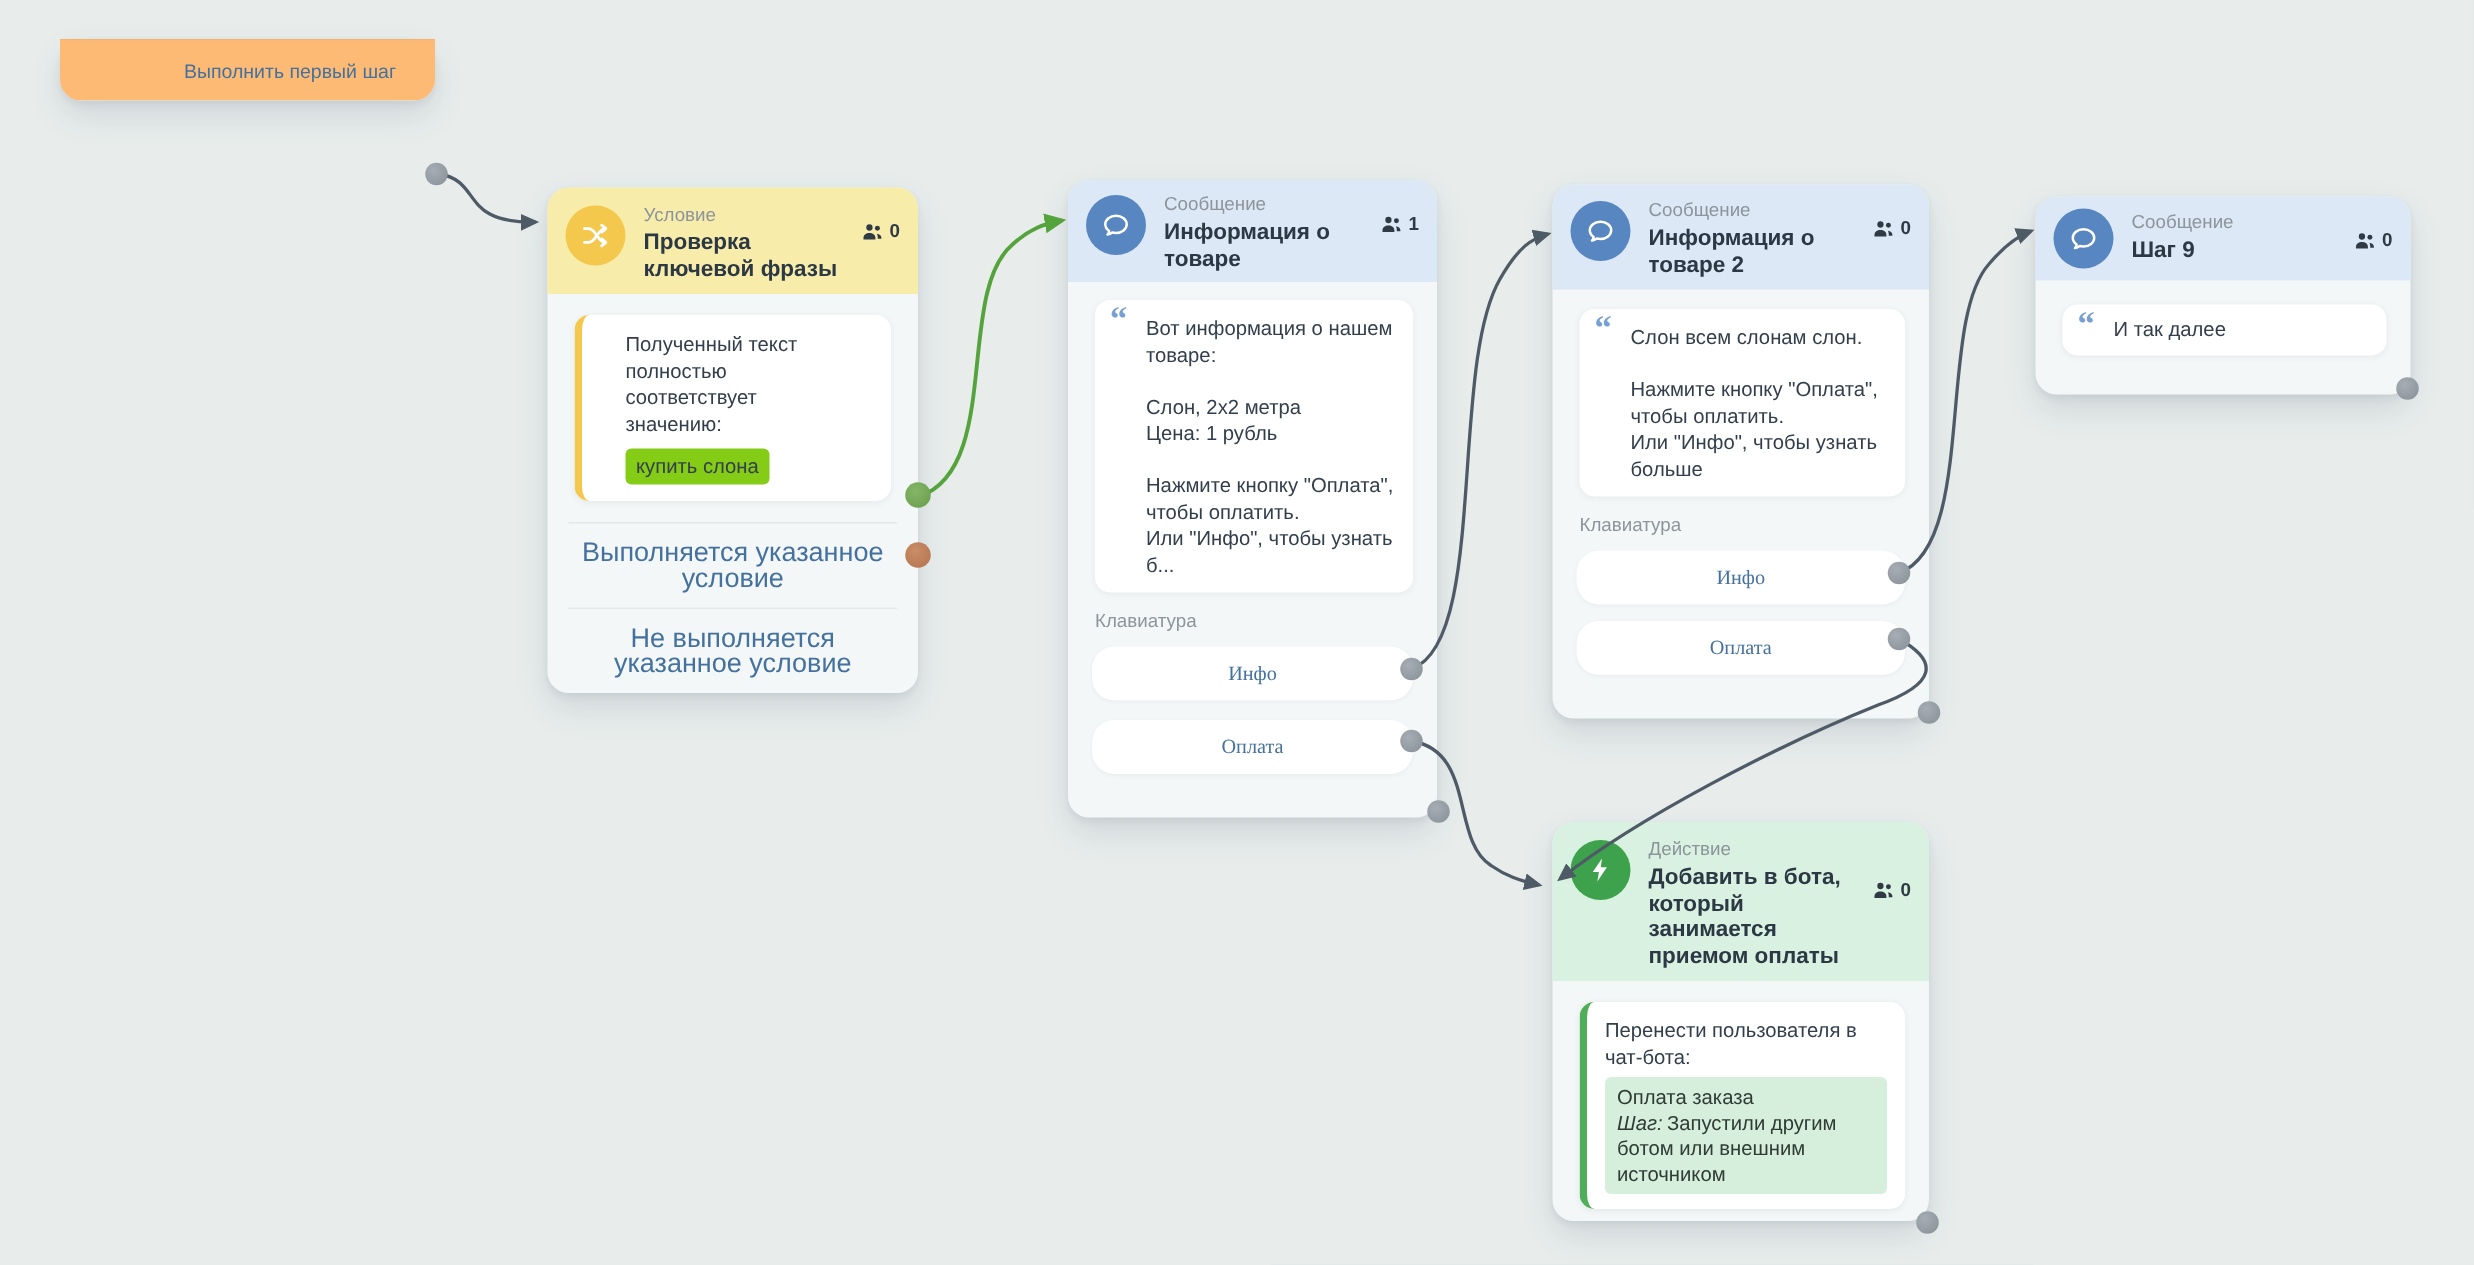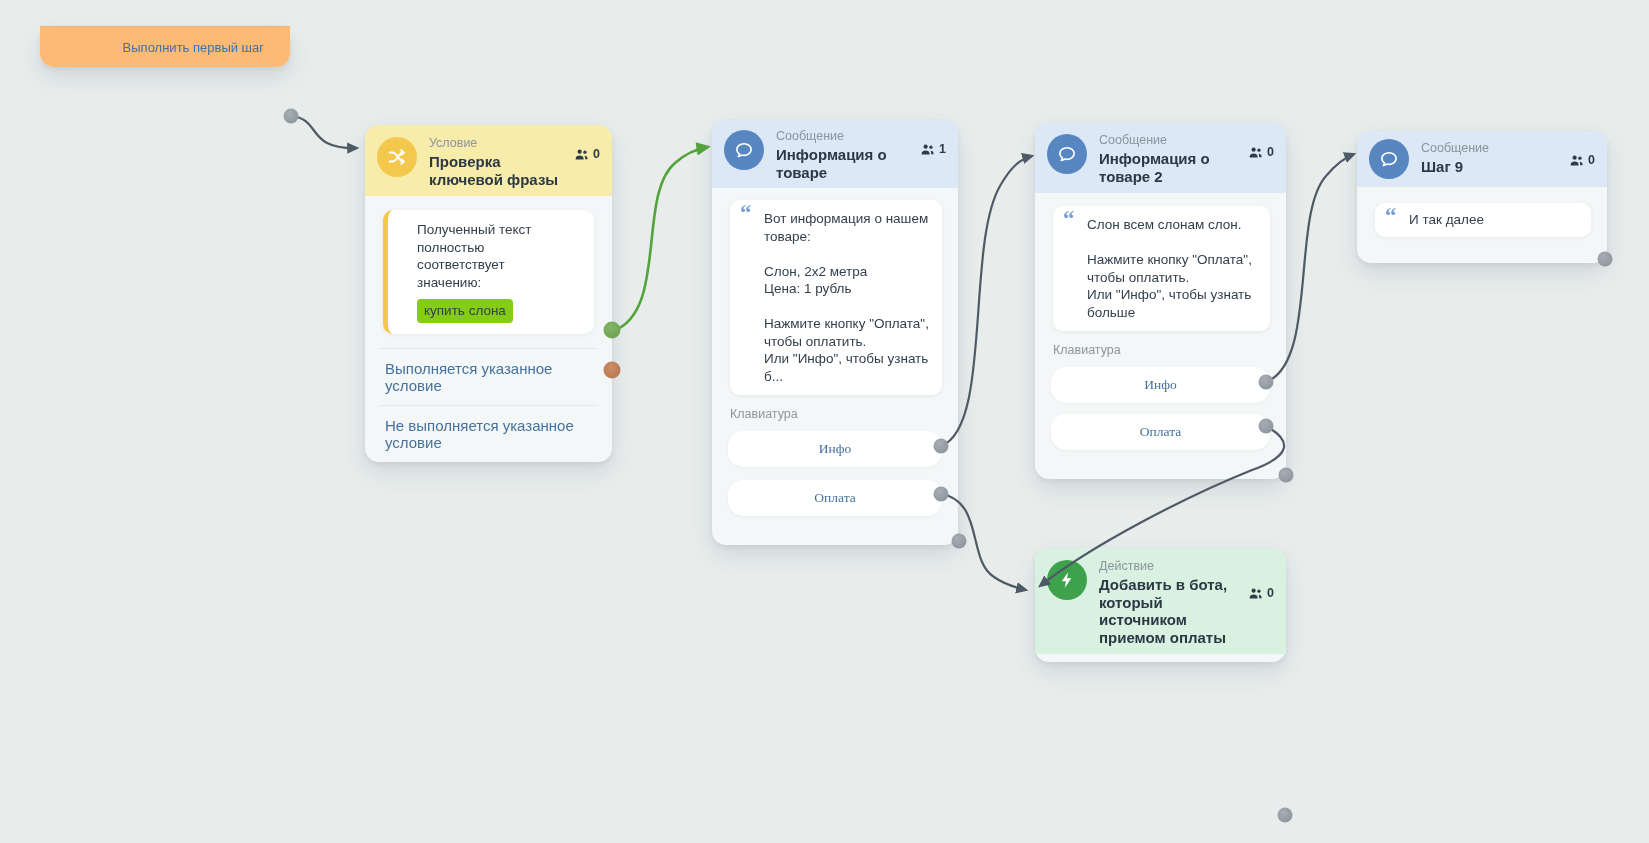--- a/index.html
+++ b/index.html
@@ -40,21 +40,21 @@
   .bar-green{border-left:5px solid #4fae58;}
   .quote{position:absolute;left:10px;top:3px;font-family:"Liberation Serif",serif;
          font-weight:700;font-size:23px;color:#769fd3;line-height:20px;}
   .qtext{margin-left:22px;}
   .chip{display:inline-block;background:#84cc16;border-radius:4px;padding:3px 7px;
         margin-top:8px;font-size:13.5px;color:#33404c;}
   .chip-green{display:block;background:#d6efdc;border-radius:4px;padding:5px 8px;
         margin-top:5px;font-size:13.5px;line-height:17px;color:#2f3b33;}
   .step-prefix{font-style:italic;margin-right:3px;}
   .divider{border-top:1px solid #e3e8e9;margin:0 14px;}
-  .out-row{font-size:15px;color:#44719d;text-align:left;padding:11px 20px;line-height:17px;}
+  .out-row{font-size:18px;color:#44719d;text-align:center;padding:11px 20px;line-height:17px;}
   .kb-label{font-size:12.5px;color:#8c949c;margin:12px 18px 0 18px;}
   .kb-btn{background:#ffffff;border-radius:15px;height:36px;line-height:36px;
           text-align:center;font-size:13.5px;color:#44719d;margin-left:16px;margin-right:16px;
           box-shadow:0 1px 3px rgba(40,60,80,.06);cursor:pointer;font-family:Liberation Serif, serif;}
   .start-footer{background:#fdba74;border-radius:0 0 14px 14px;height:41px;line-height:41px;
           text-align:right;padding-right:26px;font-size:13px;color:#44719d;
           border-top:1px solid rgba(0,0,0,.04);}
   
   .port{position:absolute;width:15px;height:15px;border-radius:50%;z-index:60;
         transform:translate(-50%,-50%);
@@ -236,31 +236,39 @@
     <div class="hdr hdr-act">
       <span class="circle c-act">
         <svg width="20" height="20" viewBox="0 0 24 24">
             <path d="M13.2 2.8 L5.8 13.6 h4.9 l-1.2 7.6 7.6-11.4 h-4.9 z" fill="#fff"></path>
           </svg>
       </span>
       <div>
         <div class="tlabel">Действие</div>
         <div class="ttitle">Добавить в бота,
 который
-источником
+занимается
 приемом оплаты</div>
       </div>
       <div class="badge" style="top:38px;">
         <svg width="15" height="13" viewBox="0 0 20 16" fill="#2f3a45">
             <circle cx="7.5" cy="4.2" r="2.8"></circle>
             <circle cx="14.6" cy="4.9" r="2.2"></circle>
             <path d="M2.2 13.6c0-2.9 2.4-4.4 5.3-4.4s5.3 1.5 5.3 4.4v1.2H2.2z"></path>
             <path d="M14.2 9.7c2.2.2 3.9 1.5 3.9 3.5v1.1h-3.2v-1.2c0-1.3-.3-2.4-.7-3.4z"></path>
           </svg>
         <span>0</span>
+      </div>
+    </div>
+    <div class="inner bar-green" style="margin:14px 16px 0 18px;padding:10px 12px;">
+      <div class="preline">Перенести пользователя в
+чат-бота:</div>
+      <div class="chip-green">
+        <span>Оплата заказа</span><br>
+        <span class="step-prefix">Шаг:</span><span>Запустили другим ботом или внешним источником</span>
       </div>
     </div>
   </div>
 
   <div class="port" style="left:291px;top:116px;"></div>
   <div class="port port-lg port-green" style="left:612px;top:330px;"></div>
   <div class="port port-lg port-orange" style="left:612px;top:370px;"></div>
   <div class="port" style="left:941px;top:446px;"></div>
   <div class="port" style="left:941px;top:494px;"></div>
   <div class="port" style="left:959px;top:541px;"></div>

